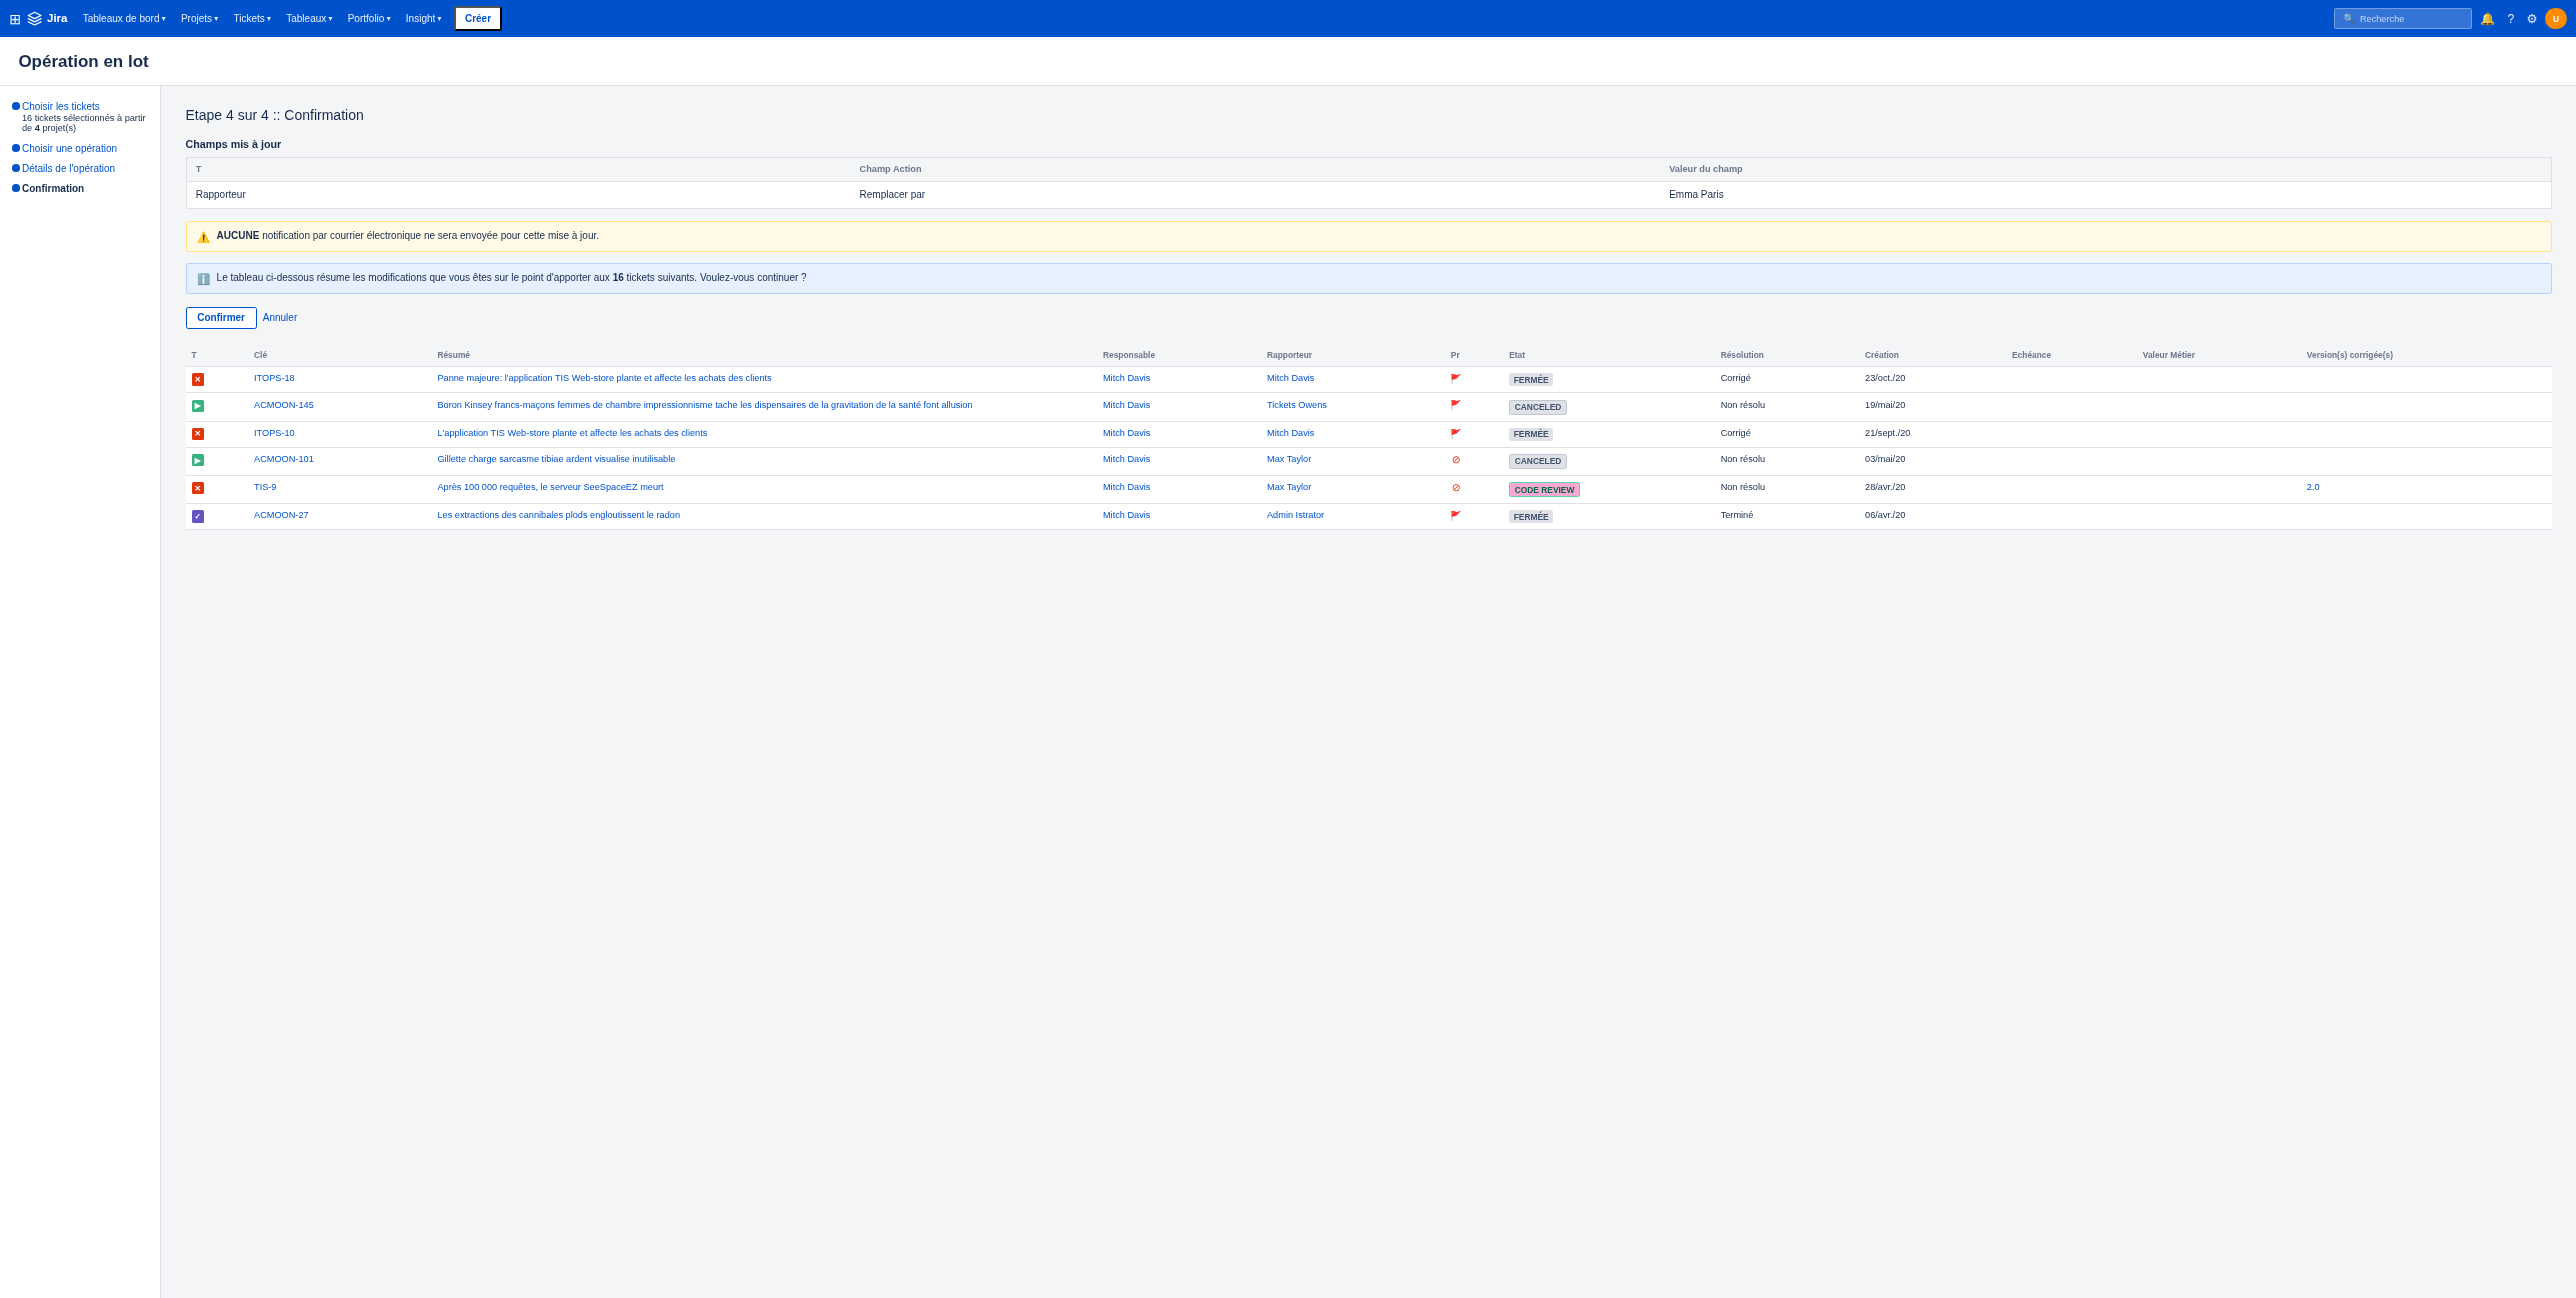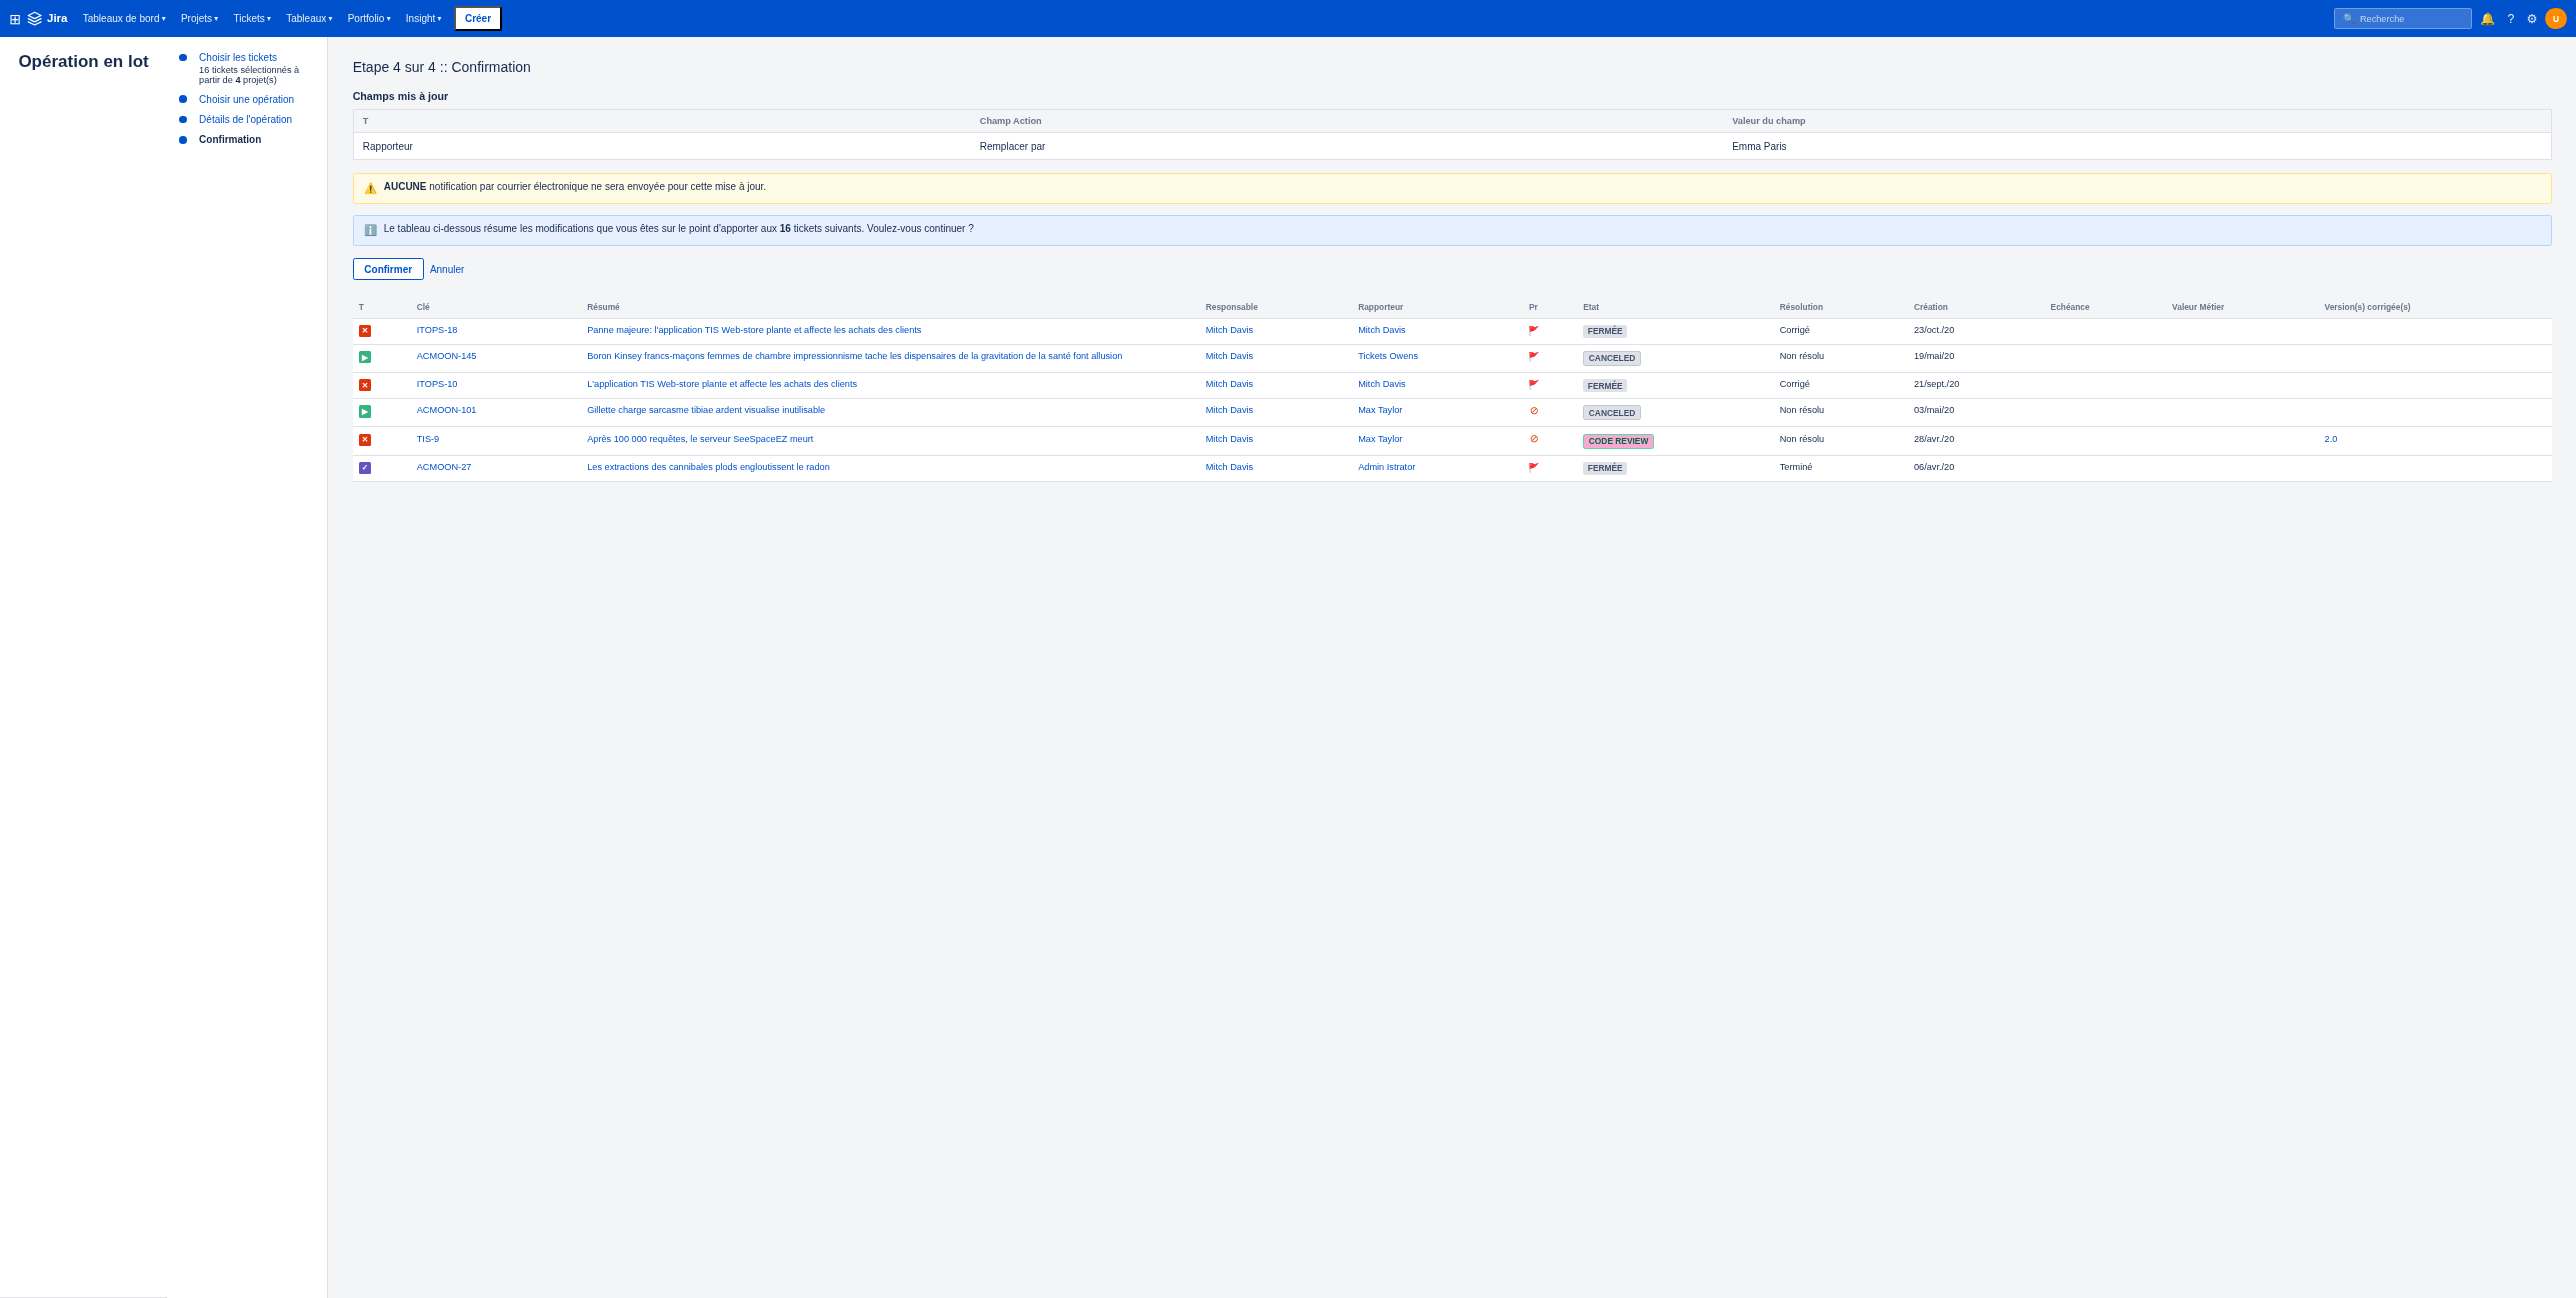--- a/index.html
+++ b/index.html
@@ -45,28 +45,28 @@
       padding: 3.8px 7.7px;
       color: rgba(255,255,255,0.8);
       font-size: 10px;
       width: 138px;
       display: flex; align-items: center; gap: 4.6px;
     }
     .nav-icon-btn { color: rgba(255,255,255,0.9); font-size: 12.3px; padding: 4.6px; cursor: pointer; }
     .nav-avatar { width: 21.5px; height: 21.5px; border-radius: 50%; background: #ff8b00; display: flex; align-items: center; justify-content: center; color: #fff; font-size: 8.4px; font-weight: 700; cursor: pointer; overflow: hidden; }
 
     
-    .page-wrapper { margin-top: 37px; display: flex; flex-direction: row; min-height: calc(100vh - 37px); }
+    .page-wrapper { margin-top: 37px; display: flex; flex-direction: column; min-height: calc(100vh - 37px); }
     .page-header { background: #fff; padding: 15.3px 18.4px 12.3px; border-bottom: 0.8px solid #dfe1e6; }
     .page-title { font-size: 17px; font-weight: 600; color: #172b4d; }
     .page-body { display: flex; flex: 1; }
 
     
     .sidebar { width: 161px; min-width: 161px; background: #fff; border-right: 0.8px solid #dfe1e6; padding: 15.3px 12.3px; }
-    .sidebar-item { display: flex; align-items: flex-start; gap: 12px; margin-bottom: 9.2px; font-size: 10px; }
+    .sidebar-item { display: flex; align-items: flex-start; gap: 2px; margin-bottom: 9.2px; font-size: 10px; }
     .sidebar-dot { width: 7.7px; height: 7.7px; border-radius: 50%; background: #0052cc; margin-top: 1.5px; flex-shrink: 0; }
     .sidebar-link { color: #0052cc; text-decoration: none; cursor: pointer; }
     .sidebar-bold { font-weight: 700; color: #172b4d; }
     .sidebar-sub { color: #172b4d; font-size: 9.2px; margin-top: 1.5px; }
 
     
     .main-content { flex: 1; padding: 21.5px 24.5px; background: #f4f5f7; overflow-x: auto; }
     .step-title { font-size: 14px; font-weight: 500; color: #172b4d; margin-bottom: 15.3px; }
 
     

